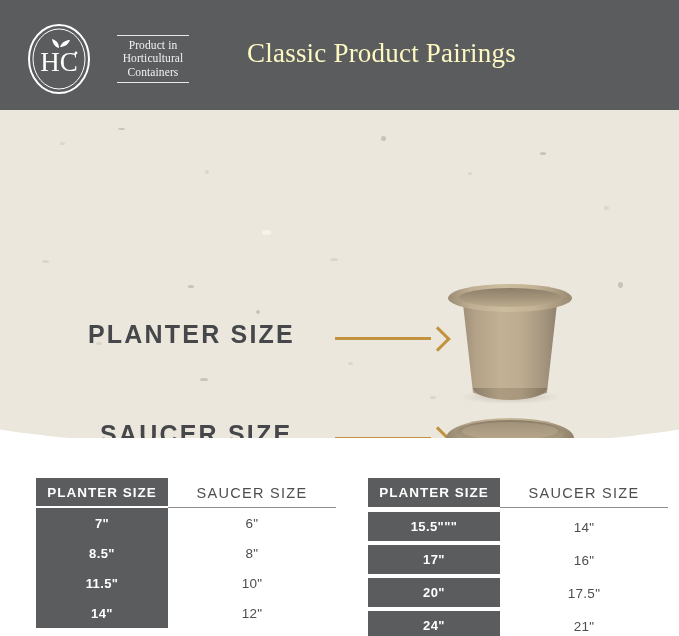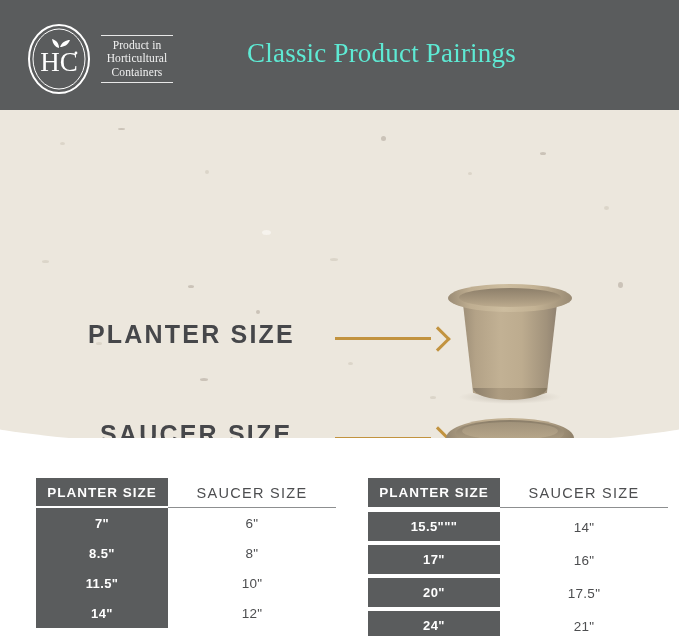--- a/index.html
+++ b/index.html
@@ -13,21 +13,21 @@
   }
 
   
   .header{
     position:absolute;left:0;top:0;width:679px;height:110px;
     background:#5a5c5d;
     overflow:hidden;
   }
   .logo-wrap{
     position:absolute;left:26px;top:22px;
-    display:flex;align-items:center;gap:9px;
+    display:flex;align-items:center;gap:25px;
   }
   .logo-mark{
     width:66px;height:74px;position:relative;flex:none;
   }
   .logo-tag{
     display:flex;flex-direction:column;align-items:center;
     color:#ffffff;
     line-height:1.18;
   }
   .logo-rule{
@@ -36,21 +36,21 @@
   .logo-tag-line{
     font-size:11.5px;
     font-family:"Liberation Serif", serif;
     letter-spacing:.1px;
     white-space:nowrap;
     color:#f2f2f2;
   }
   .title{
     position:absolute;left:0;top:38px;width:679px;
     text-align:center;
-    color:#5eead4;
+    color:#fef9c3;
     font-family:"Liberation Serif", serif;
     font-size:27px;
     letter-spacing:.2px;
     padding-left:84px;
     box-sizing:border-box;
   }
 
   
   .hero{
     position:absolute;left:0;top:110px;width:679px;height:328px;

